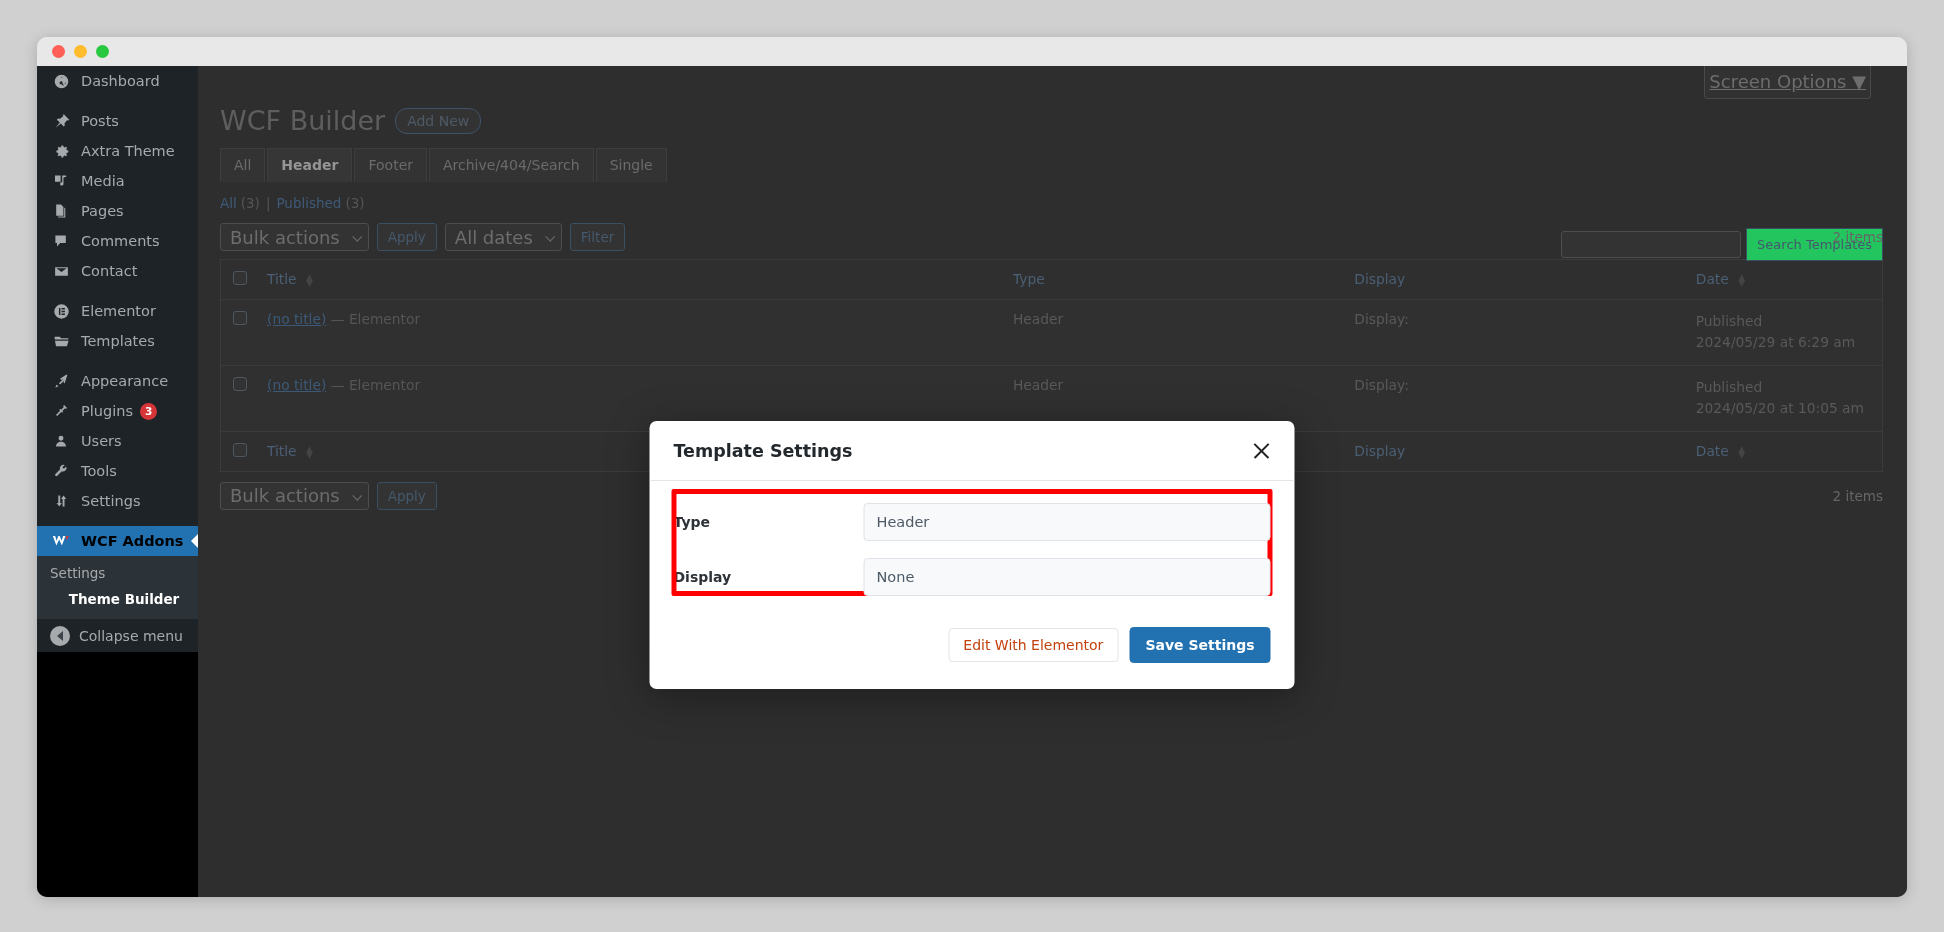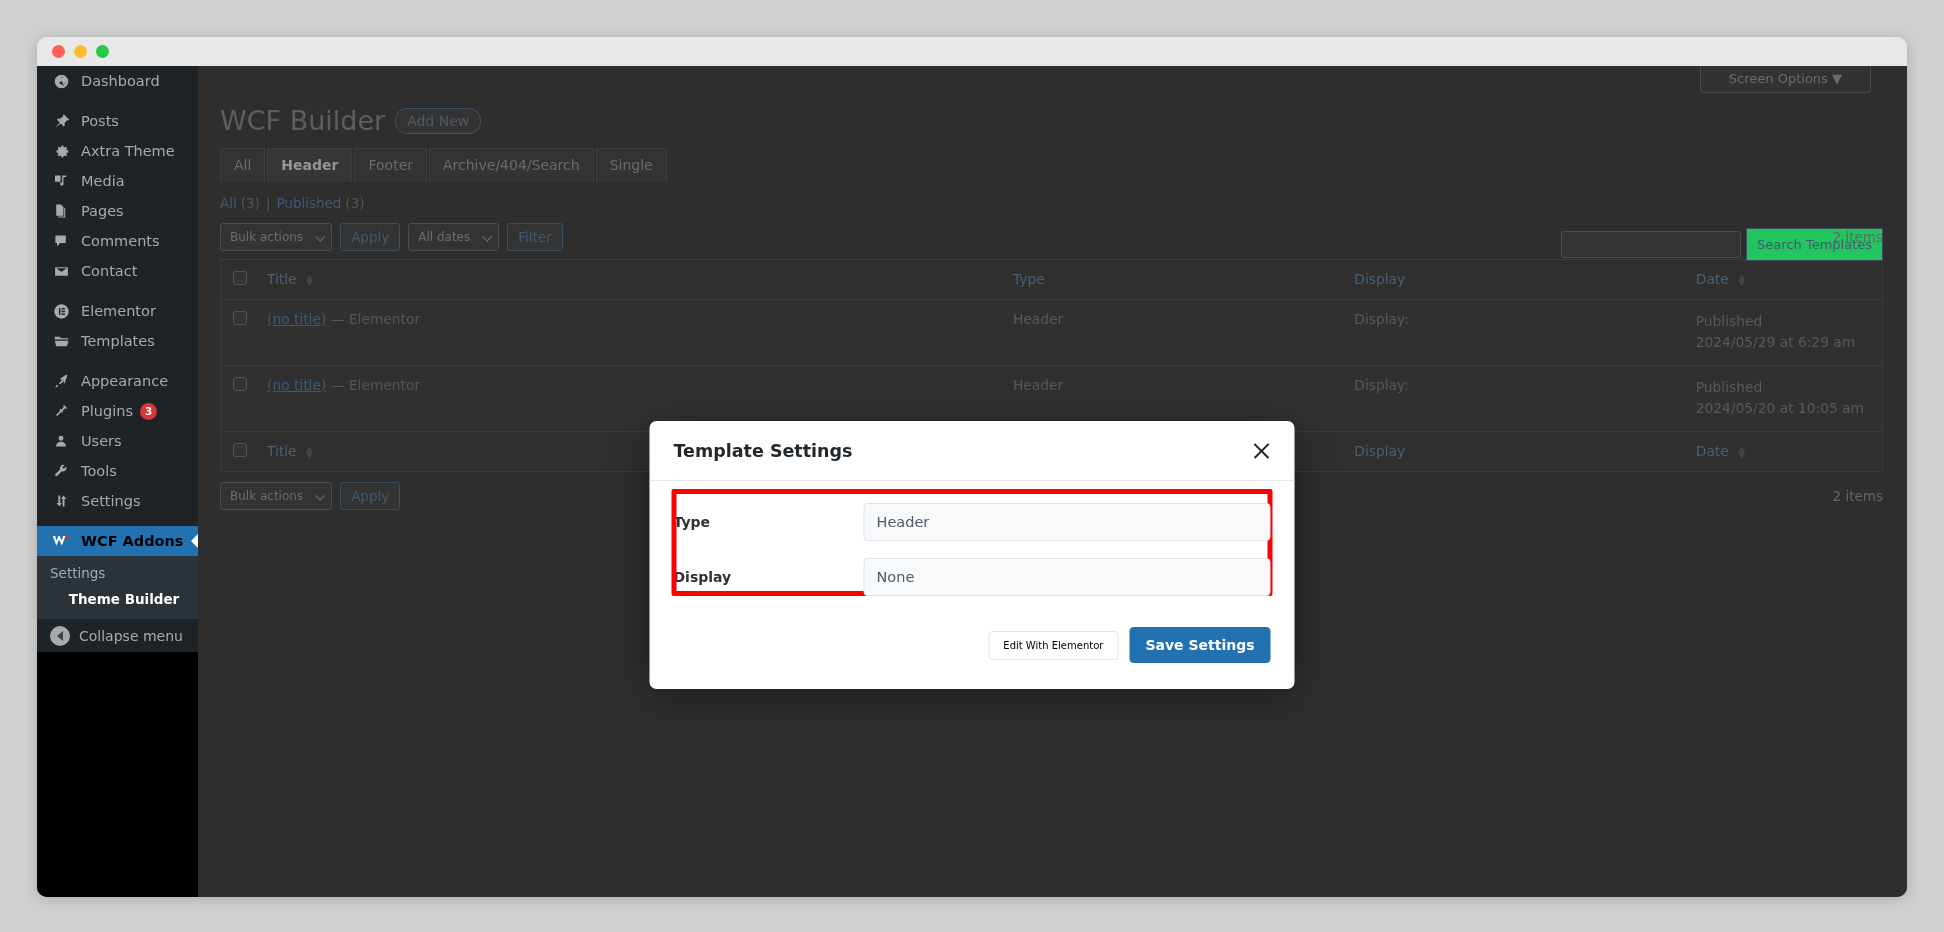--- a/index.html
+++ b/index.html
@@ -113,24 +113,25 @@
   }
   #screen-meta {
     height: 33px;
     display: flex; justify-content: flex-end; align-items: flex-start;
     padding-right: 36px;
   }
   #screen-options {
     border: 1px solid #4a4a4a;
     border-top: none;
     border-radius: 0 0 4px 4px;
-    padding: 5px 28px 6px;
-    font-size: 13px;
+    padding: 5px 4px 6px;
+    font-size: 18px;
     color: #6d6d6d;
     background: #323232;
+    text-decoration: underline;
   }
 
   #wrap { padding: 0 24px 0 22px; }
 
   .page-head {
     display: flex; align-items: center;
     gap: 10px;
     padding-top: 4px;
   }
   h1#page-title {
@@ -194,21 +195,21 @@
     margin-top: 12px; gap: 8px;
     position: relative;
   }
   .wpselect {
     position: relative;
     display: inline-flex; align-items: center;
     height: 28px;
     background: #333;
     border: 1px solid #4d4d4d; border-radius: 3px;
     padding: 0 28px 0 9px;
-    font-size: 12px; color: #6d6d6d;
+    font-size: 18px; color: #6d6d6d;
   }
   .wpselect .chev {
     position: absolute; right: 8px; top: 50%;
     margin-top: -3px;
     width: 7px; height: 7px;
     border-right: 1.6px solid #6d6d6d;
     border-bottom: 1.6px solid #6d6d6d;
     transform: rotate(45deg) translateY(-1px);
   }
   .btn-sec {
@@ -336,22 +337,22 @@
     border: 5px solid #ff0000;
     border-radius: 2px;
     pointer-events: none;
   }
   #modal-footer {
     display: flex; justify-content: flex-end; align-items: center;
     gap: 11px;
     padding: 6px 24px 26px;
   }
   #btn-edit-elementor {
-    font-size: 10px;
-    color: #000000;
+    font-size: 14px;
+    color: #c2410c;
     background: #fff;
     border: 1px solid #e2e4e7;
     border-radius: 4px;
     padding: 8px 14px;
   }
   #btn-save {
     font-size: 14px;
     color: #fff;
     background: #2271b1;
     border: 1px solid #2271b1;

